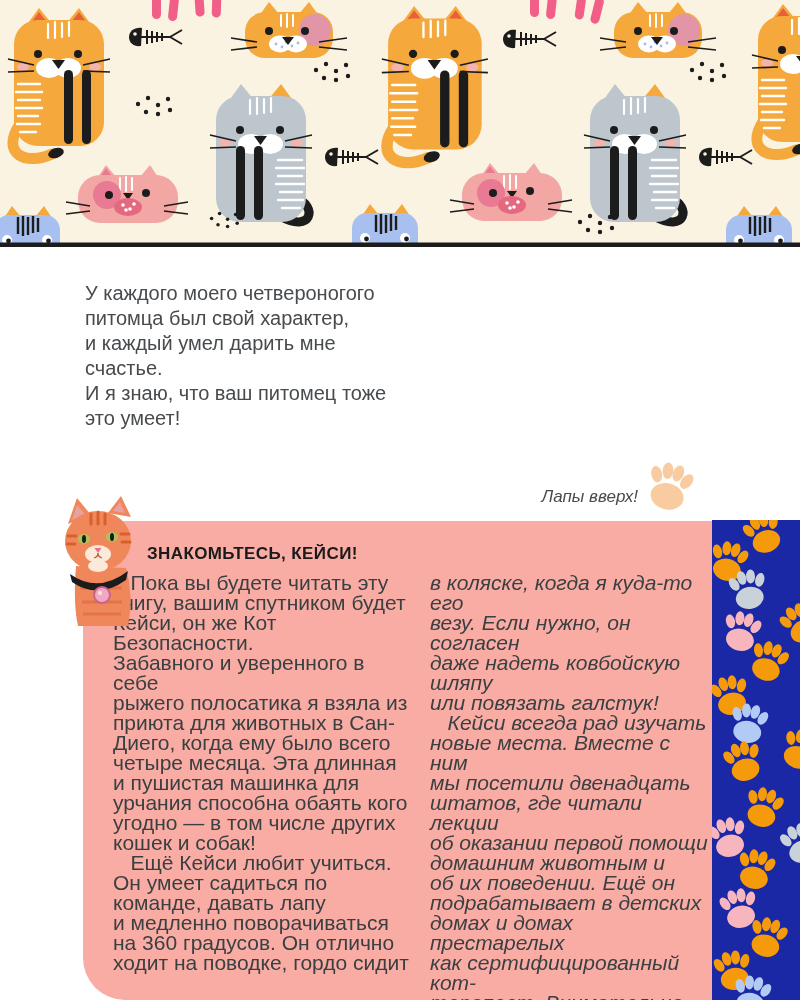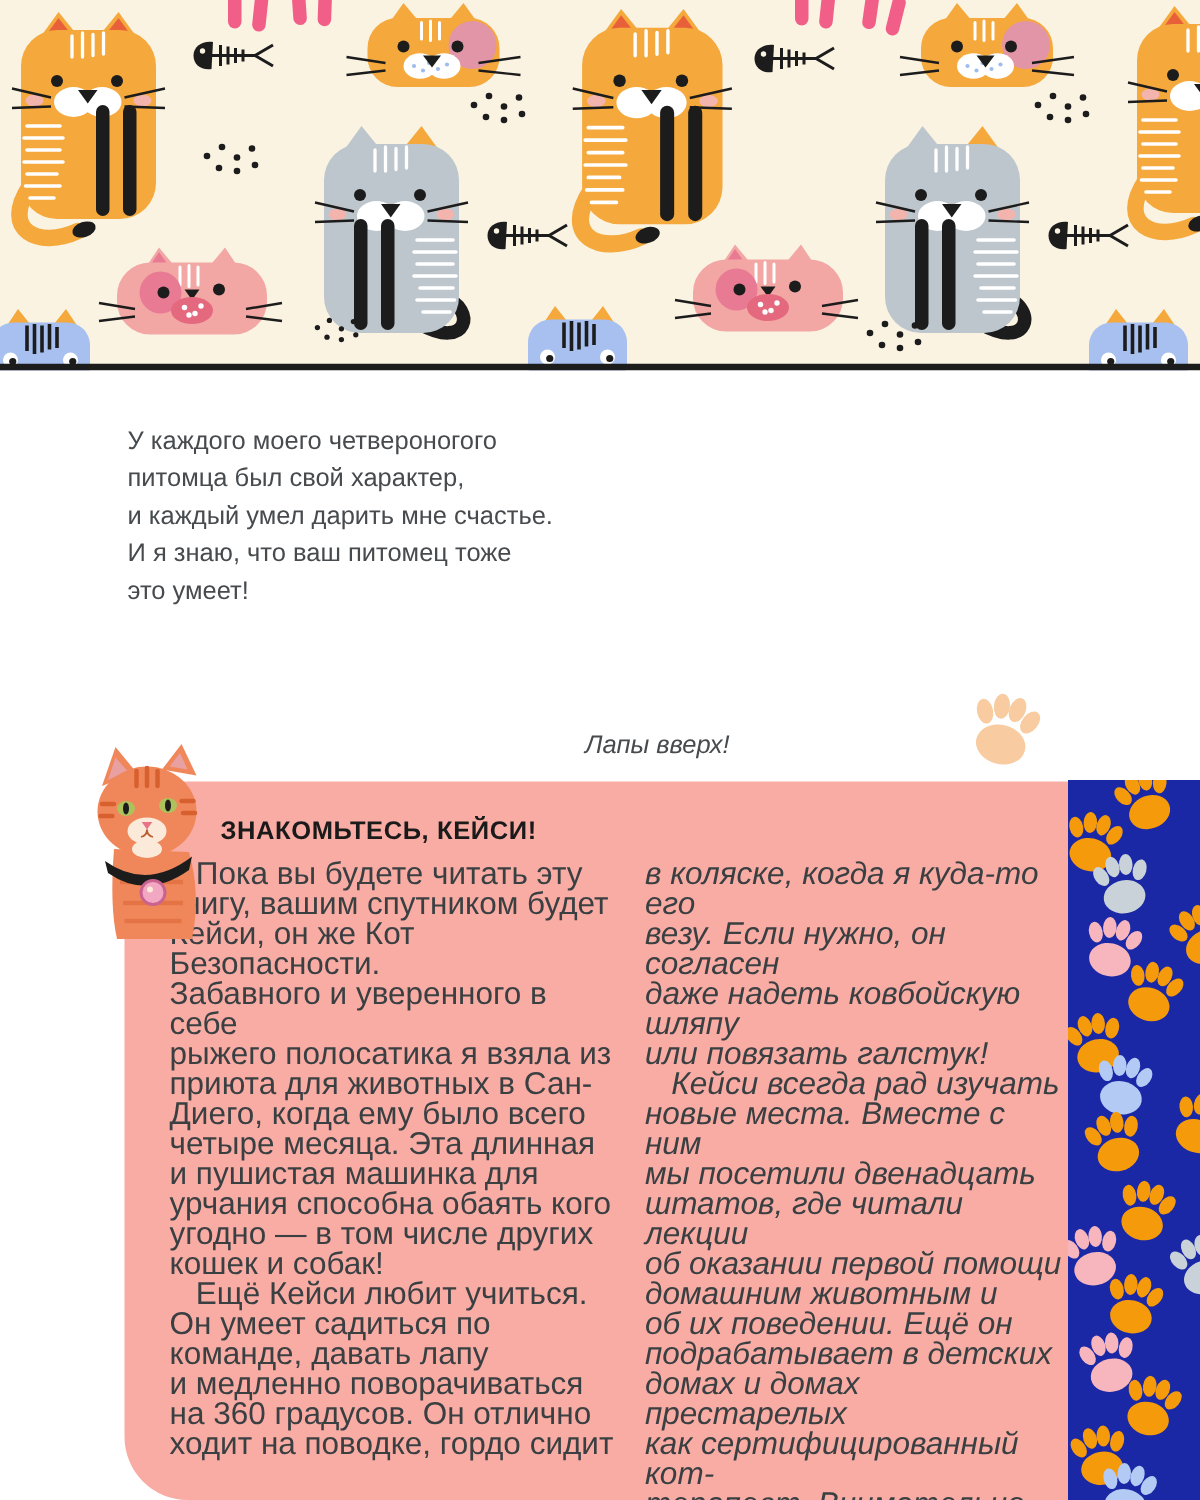--- a/index.html
+++ b/index.html
@@ -1,23 +1,23 @@
 <!DOCTYPE html>
 <html><head>
 <meta charset="utf-8">
 <style>
   html,body{margin:0;padding:0;background:#fff;}
   .page{position:relative;width:800px;height:1000px;overflow:hidden;background:#fff;
         font-family:"Liberation Sans","DejaVu Sans",sans-serif;}
   .banner{position:absolute;left:0;top:0;width:800px;height:247px;overflow:hidden;}
   .intro-col{position:absolute;color:#474B4E;}
-  .intro-col p{margin:0 0 13px;font-size:17px;line-height:25px;white-space:pre-wrap;}
+  .intro-col p{margin:0 0 13px;font-size:20px;line-height:25px;white-space:pre-wrap;}
   .col-l{left:85px;top:281px;width:310px;}
   .col-r{left:390px;top:278px;width:315px;}
-  .signoff{position:absolute;left:390px;top:487px;width:248px;
+  .signoff{position:absolute;left:390px;top:487px;width:248px;text-align:right;
            font-size:17px;font-style:italic;color:#474B4E;}
   .signoff-paw{position:absolute;left:646px;top:461px;}
   .kasey-box{position:absolute;left:83px;top:521px;width:629px;height:479px;
              border-radius:36px 0 0 42px;}
   .box-title{position:absolute;left:64px;top:23px;margin:0;font-size:17px;font-weight:bold;
              letter-spacing:.4px;color:#1A1A1A;}
   .box-col{position:absolute;top:52px;font-size:21px;line-height:20px;
            white-space:pre-wrap;color:#3A3F42;}
   .box-col-l{left:30px;width:302px;}
   .box-col-r{left:347px;width:278px;font-style:italic;}

